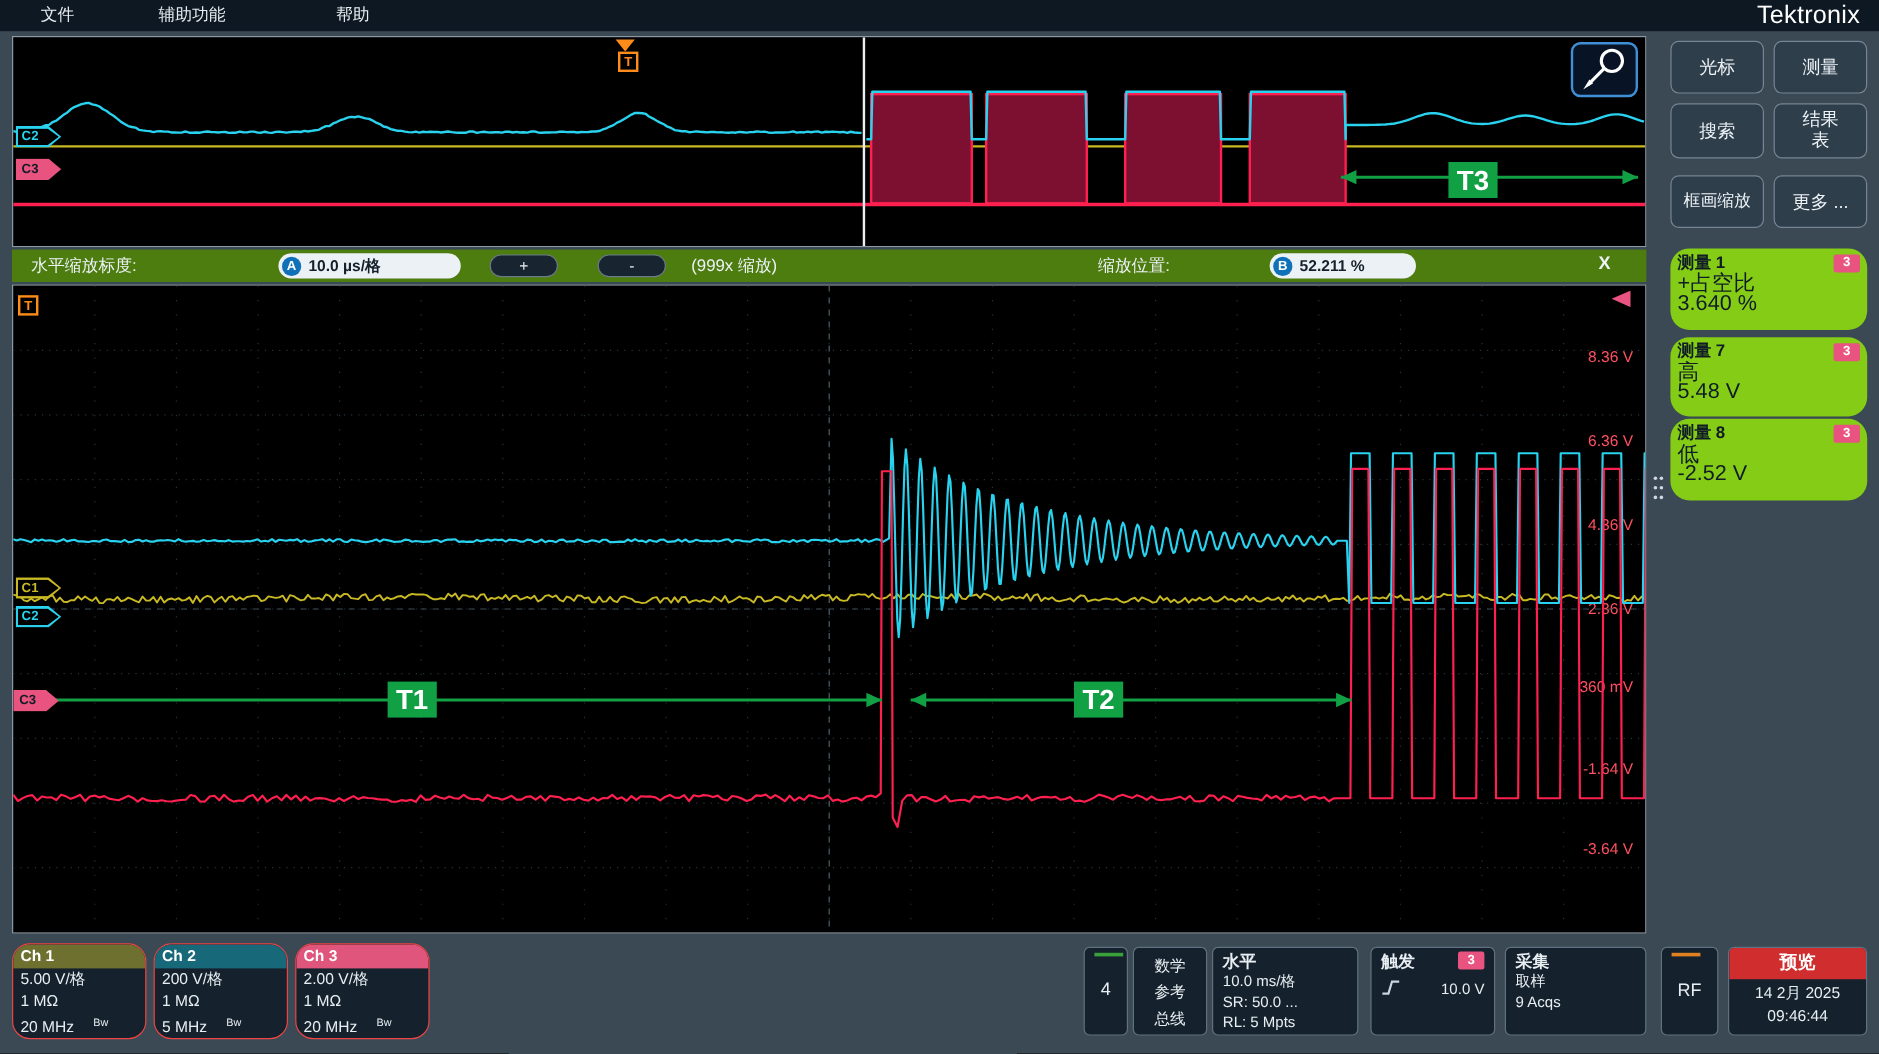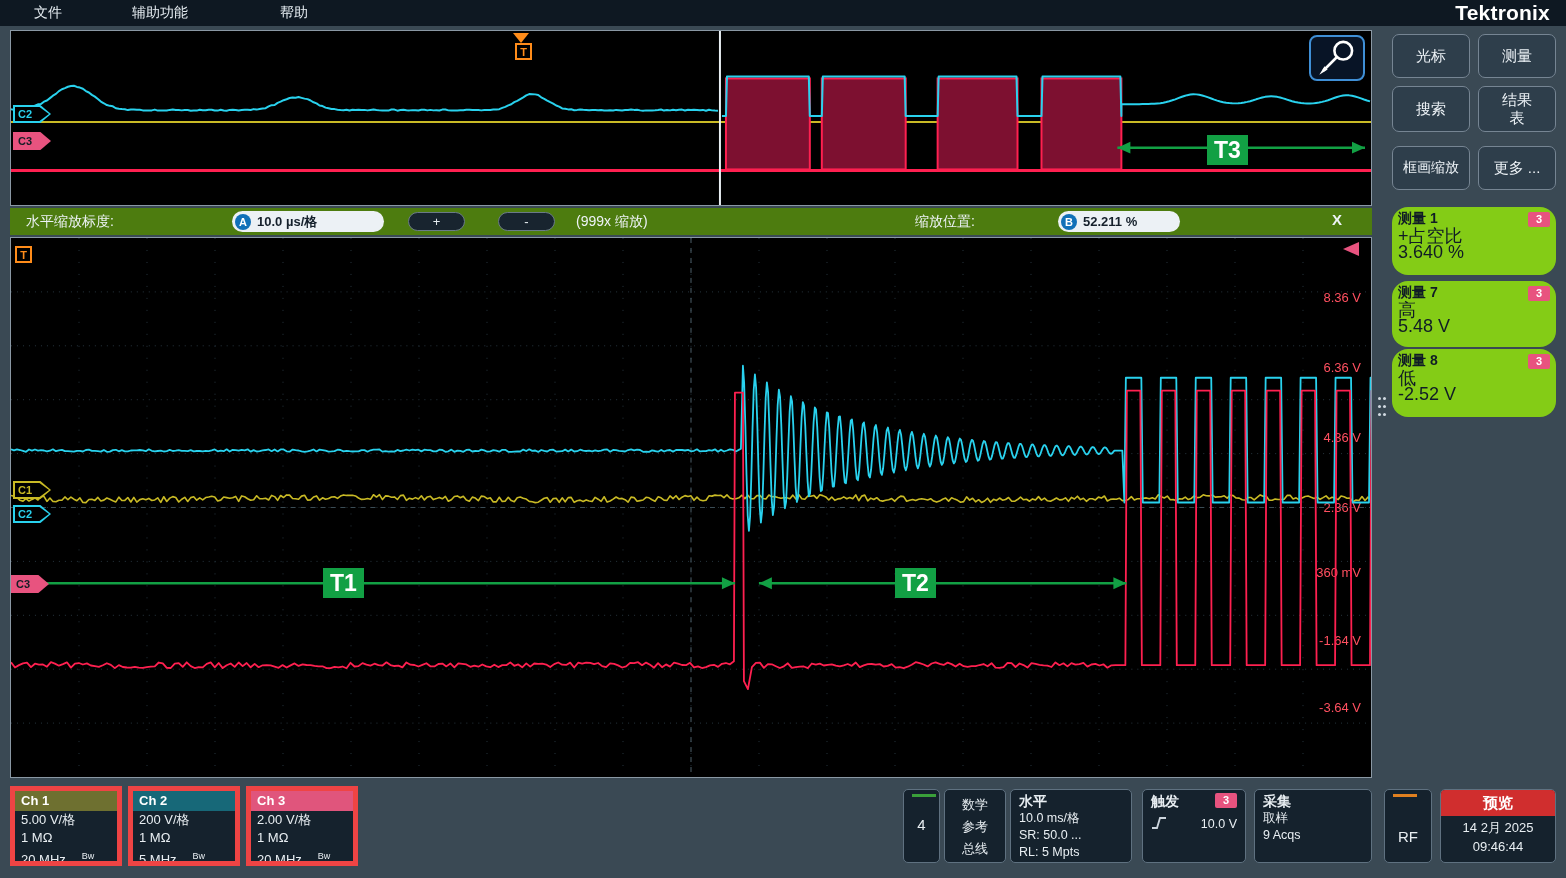--- a/index.html
+++ b/index.html
@@ -4,21 +4,21 @@
 <style>
   *{box-sizing:border-box;margin:0;padding:0}
   html,body{background:#222}
   #screen{position:relative;width:1566px;height:878px;background:#3a4954;
     font-family:"Liberation Sans",sans-serif;overflow:hidden;color:#e8eef2}
   button{font-family:inherit;cursor:pointer}
 
   
   #menubar{position:absolute;left:0;top:0;width:1566px;height:26px;background:#0e1822}
   .menu-item{position:absolute;top:4px;color:#e6edf2;font-size:14px;cursor:pointer}
-  #brand{position:absolute;right:16px;top:1px;color:#fff;font-size:21px;font-weight:bold;letter-spacing:.2px}
+  #brand{position:absolute;right:16px;top:1px;color:#fff;font-size:21px;font-weight:normal;letter-spacing:.2px}
 
   
   #overview{position:absolute;left:10px;top:30px;width:1362px;height:176px;background:#000;border:1px solid #8a98a4}
   #overview svg,#graticule svg{position:absolute;inset:0;width:100%;height:100%;display:block;z-index:1}
 
   
   #zoombar{position:absolute;left:10px;top:208px;width:1362px;height:27px;background:#4d7c0f}
   .zlabel{position:absolute;top:5px;color:#eef3f7;font-size:14px}
   .zclose{position:absolute;top:3px;color:#eef3f7;font-size:15px;font-weight:bold;cursor:pointer;background:none;border:none}
   .kpill{position:absolute;top:3px;height:21px;border-radius:11px;background:#ecf1f5;display:flex;align-items:center;gap:6px;padding:0 10px 0 3px}
@@ -51,21 +51,21 @@
   
   .sbtn{position:absolute;background:#2e3e4b;border:1px solid #768593;border-radius:7px;color:#eef3f7;
     font-size:15px;display:flex;align-items:center;justify-content:center;padding:0}
   .wrap2{display:block;width:32px;text-align:center;line-height:1.2}
   .mpanel{position:absolute;left:1392px;width:164px;background:#84cc16;border-radius:16px;color:#101c26;cursor:pointer}
   .mhead{display:flex;justify-content:space-between;align-items:center;padding:3px 6px 0;font-weight:bold;font-size:14px}
   .mline{padding:0 6px;font-size:18px;line-height:16px}
   .pbadge{background:#e8537f;color:#fff;font-size:11px;font-weight:bold;border-radius:2px;padding:0 8px;height:15px;line-height:15px}
 
   
-  .chbadge{position:absolute;top:786px;width:112px;height:80px;background:#15222d;border:5px solid #ef4444;border-radius:0;overflow:hidden;cursor:pointer}
+  .chbadge{position:absolute;top:786px;width:112px;height:80px;background:#15222d;border:1px solid #ef4444;border-radius:15px;overflow:hidden;cursor:pointer}
   .chhead{height:20px;font-size:13px;font-weight:bold;color:#fff;padding:2px 6px 0}
   .chline{font-size:13px;color:#e8eef2;padding-left:6px;line-height:18px}
   .bwsub{font-size:9px;vertical-align:super;margin-left:16px}
   .bpanel{position:absolute;top:789px;height:74px;background:#15222d;border:1px solid #5f7180;border-radius:5px;color:#e8eef2;padding:3px 8px;font-size:13px;cursor:pointer}
   .ptitle{font-weight:bold;font-size:14px;line-height:17px}
   .pline{font-size:12.5px;line-height:17px;white-space:nowrap}
   .trow{display:flex;}
   .trow .pbadge{margin-left:auto}
   .cstrip{position:absolute;top:4px;left:8px;width:24px;height:3px}
   .fourlbl{text-align:center;line-height:70px;font-size:15px}
@@ -306,21 +306,21 @@
       <span class="pline" style="margin-left:auto">10.0 V</span>
     </div>
   </div>
 
   <div class="bpanel" style="left:1254px;width:118px">
     <div class="ptitle">采集</div>
     <div class="pline">取样</div>
     <div class="pline">9 Acqs</div>
   </div>
 
-  <div class="bpanel" style="left:1384px;width:48px;padding:12px">
+  <div class="bpanel" style="left:1384px;width:48px;padding:1px">
     <div class="cstrip" style="background:#e08020"></div>
     <div class="fourlbl">RF</div>
   </div>
 
   <div class="bpanel" style="left:1440px;width:116px;padding:0;overflow:hidden">
     <div class="prevhead">预览</div>
     <div class="prevline">14 2月 2025</div>
     <div class="prevline" style="margin-top:-2px">09:46:44</div>
   </div>
 

